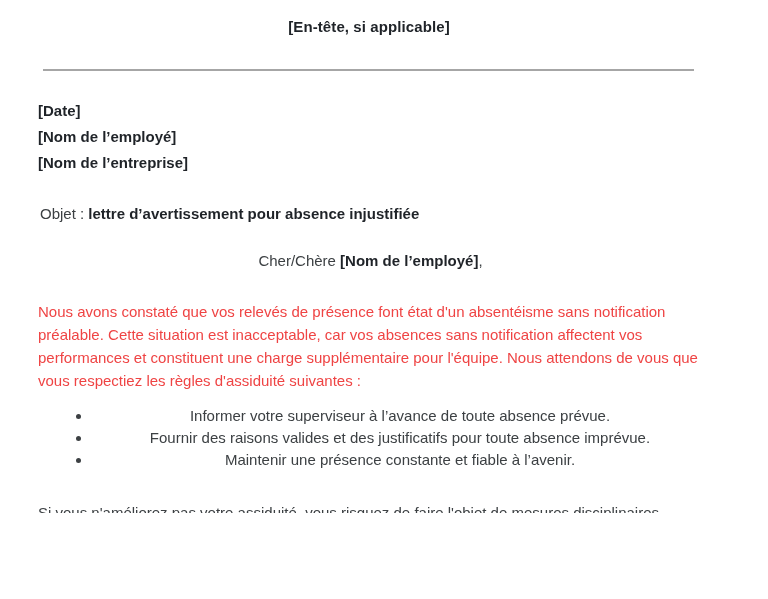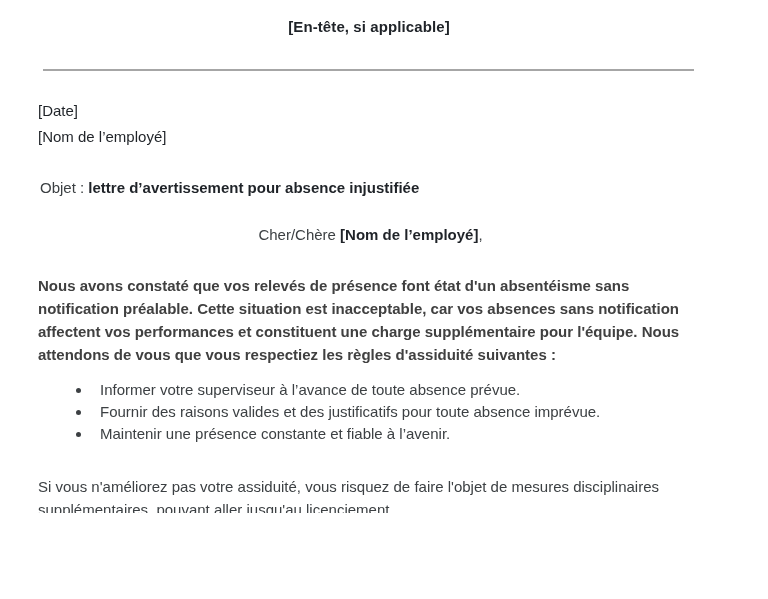--- a/index.html
+++ b/index.html
@@ -30,21 +30,21 @@
   .divider {
     border: none;
     border-top: 2px solid #a6a6a6;
     margin: 34px 6px 0 5px;
   }
   .address-block {
     margin-top: 27px;
   }
   .address-block p {
     margin: 0;
-    font-weight: 400;
+    font-weight: 700;
     color: #1f2328;
     font-size: 15px;
     line-height: 26px;
   }
   .subject-line {
     margin: 29px 0 16px 2px;
     line-height: 17px;
   }
   .subject-line strong,
   .salutation-line strong {
@@ -52,26 +52,26 @@
     font-weight: 700;
   }
   .salutation-line {
     margin: 30px 0 0 3px;
     line-height: 17px;
     text-align: center;
   }
   .body-para {
     margin: 31px 0 12px 0;
     line-height: 23px;
-    color: #404040;
-    font-weight: bold;
+    color: #ef4444;
   }
   .rules-list {
     margin: 13px 0 0 0;
     padding-left: 54px;
+    text-align: center;
   }
   .rules-list li {
     line-height: 22px;
     color: #3c4043;
     padding-left: 8px;
   }
   .closing-para {
     margin: 30px 0 0 0;
     line-height: 23px;
     color: #3c4043;
@@ -82,20 +82,21 @@
 
 <div class="page">
 
   <div class="letter-header">[En-tête, si applicable]</div>
 
   <hr class="divider">
 
   <div class="address-block">
     <p>[Date]</p>
     <p>[Nom de l’employé]</p>
+    <p>[Nom de l’entreprise]</p>
   </div>
 
   <p class="subject-line"><span>Objet : </span><strong>lettre d’avertissement pour absence injustifiée</strong></p>
 
   <p class="salutation-line"><span>Cher/Chère </span><strong>[Nom de l’employé]</strong><span>,</span></p>
 
   <p class="body-para">Nous avons constaté que vos relevés de présence font état d'un absentéisme sans notification préalable. Cette situation est inacceptable, car vos absences sans notification affectent vos performances et constituent une charge supplémentaire pour l'équipe. Nous attendons de vous que vous respectiez les règles d'assiduité suivantes :</p>
 
   <ul class="rules-list">
     <li>Informer votre superviseur à l’avance de toute absence prévue.</li>

